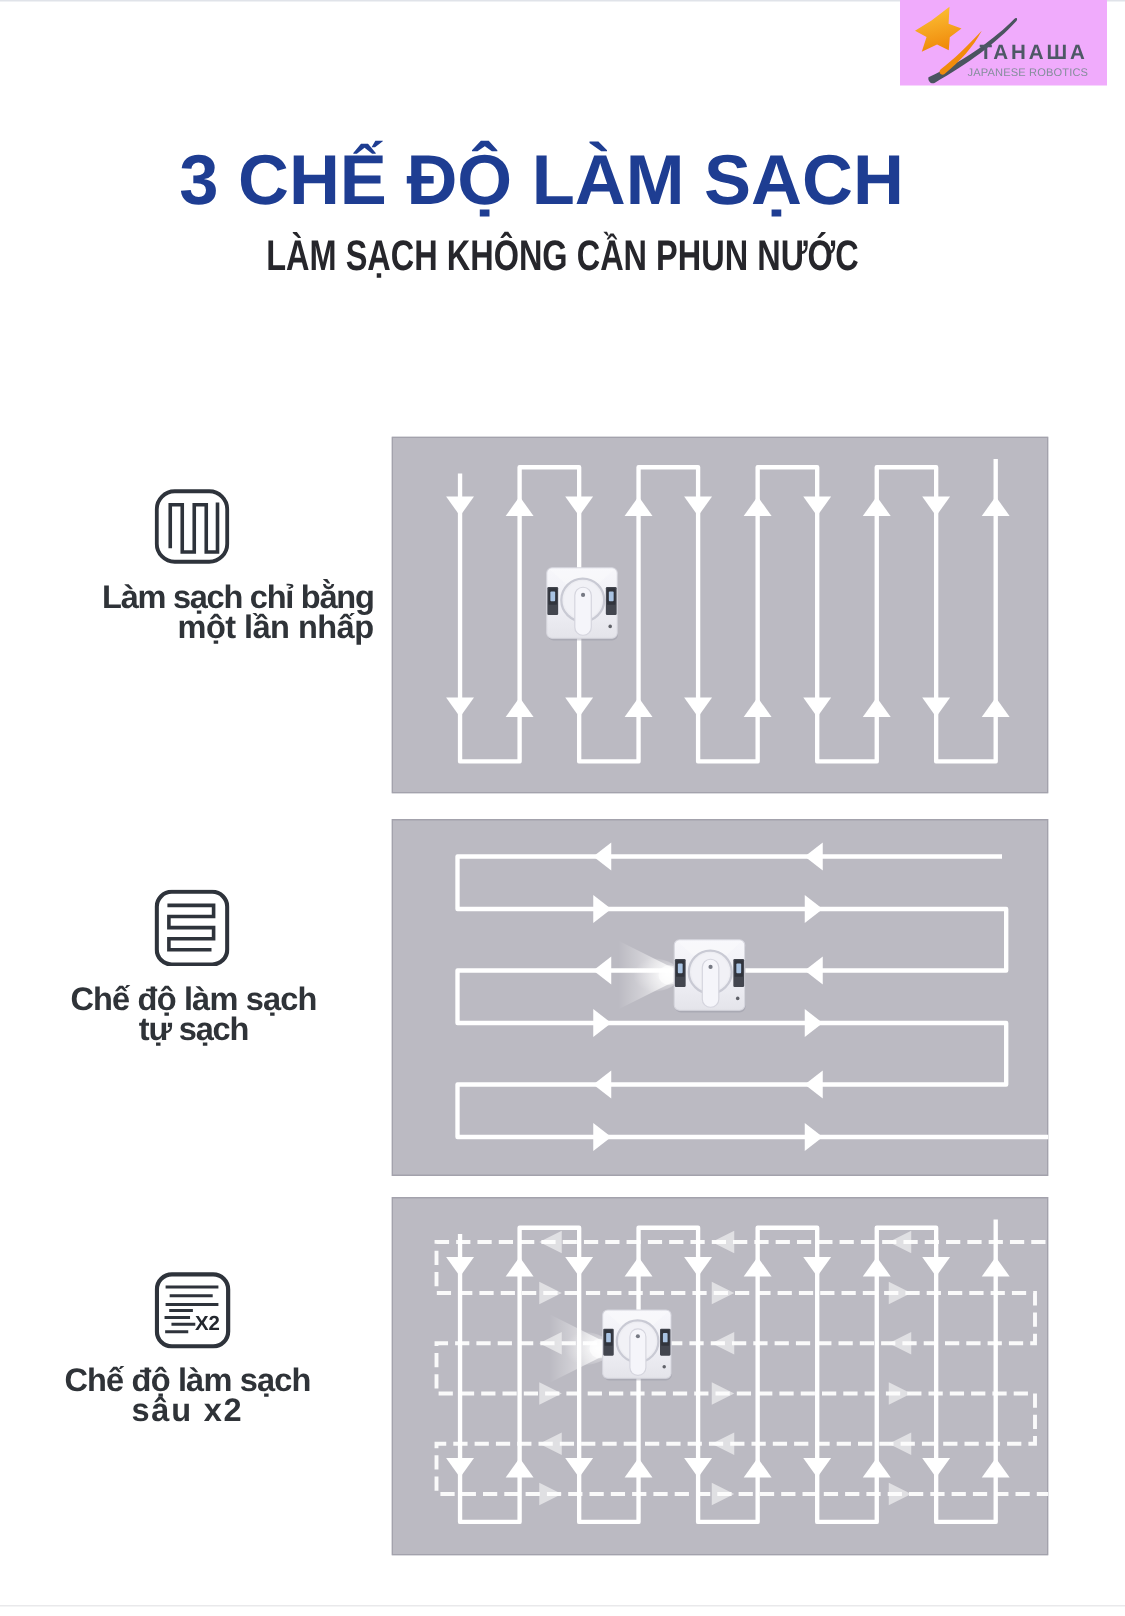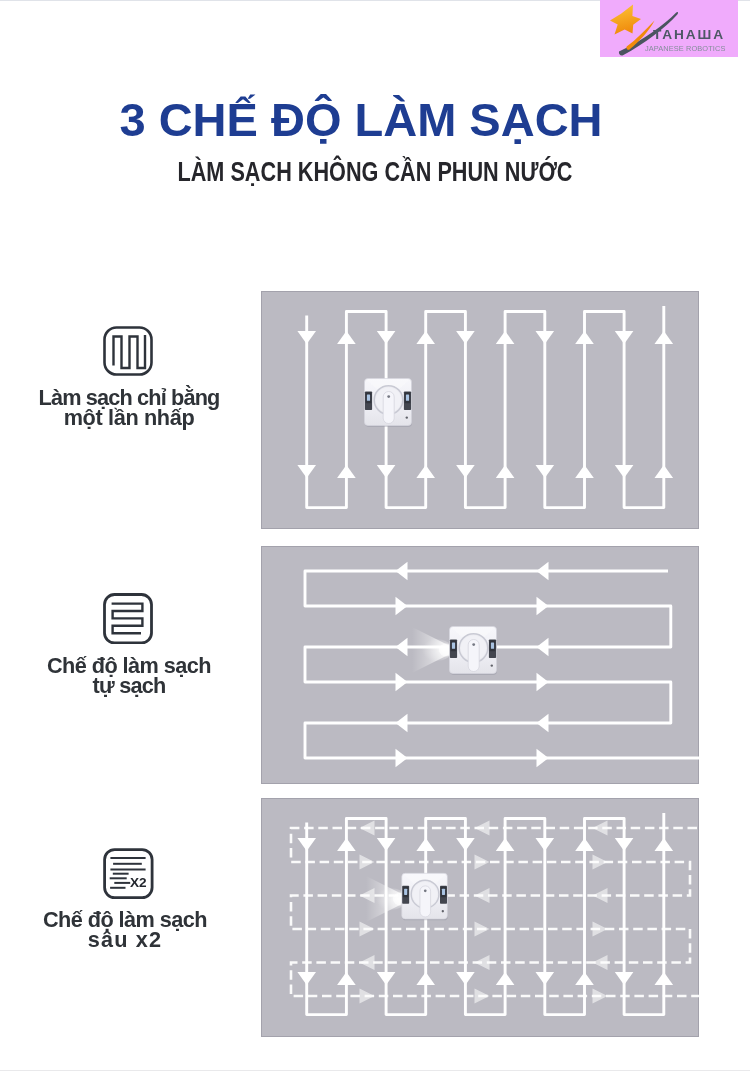--- a/index.html
+++ b/index.html
@@ -77,21 +77,21 @@
 
 <div class="abs" style="left:0;top:92px;width:722px;text-align:center;font-weight:bold;font-size:47px;color:#1e3d92;white-space:nowrap">3 CHẾ ĐỘ LÀM SẠCH</div>
 
 <div class="abs" style="left:0;top:155px;width:750px;text-align:center;font-weight:bold;font-size:28.5px;color:#26262b;white-space:nowrap;transform:scaleX(0.76);transform-origin:375px 0">LÀM SẠCH KHÔNG CẦN PHUN NƯỚC</div>
 
 <svg class="abs" style="left:103px;top:326px" width="50" height="50" viewBox="0 0 50 50">
   <rect x="1.5" y="1.5" width="47" height="47" rx="12" fill="none" stroke="#2e333b" stroke-width="2.6"></rect>
   <path d="M10.5 39.5 V10.5 H18.5 V42 H26.5 V10.5 H34.5 V42 H42 V9" fill="none" stroke="#2e333b" stroke-width="2.4"></path>
 </svg>
 
-<div class="abs" style="left:9px;top:388px;width:240px;text-align:center;font-size:21.7px;font-weight:bold;color:#2f3338;line-height:20px"><span style="letter-spacing:-0.84px">Làm sạch chỉ bằng</span><br><span style="letter-spacing:-0.36px">một lần nhấp</span></div>
+<div class="abs" style="left:9px;top:388px;width:240px;text-align:right;font-size:21.7px;font-weight:bold;color:#2f3338;line-height:20px"><span style="letter-spacing:-0.84px">Làm sạch chỉ bằng</span><br><span style="letter-spacing:-0.36px">một lần nhấp</span></div>
 
 <svg class="abs" style="left:261px;top:291px" width="438" height="238" viewBox="0 0 438 238">
 
   <rect x="0" y="0" width="438" height="238" fill="#bbbac2"></rect>
   <rect x="0.5" y="0.5" width="437" height="237" fill="none" stroke="#a3a2ac" stroke-width="1"></rect>
 
   <path d="M45.7 24.6 V216.6 H85.4 V20.5 H125.1 V216.6 H164.7 V20.5 H204.4 V216.6 H244.1 V20.5 H283.8 V216.6 H323.5 V20.5 H363.1 V216.6 H402.8 V15" fill="none" stroke="#ffffff" stroke-width="2.9" stroke-linejoin="round"></path>
 
   <g fill="#ffffff">
       <polygon points="36.4,40 55.0,40 45.7,53"></polygon>

